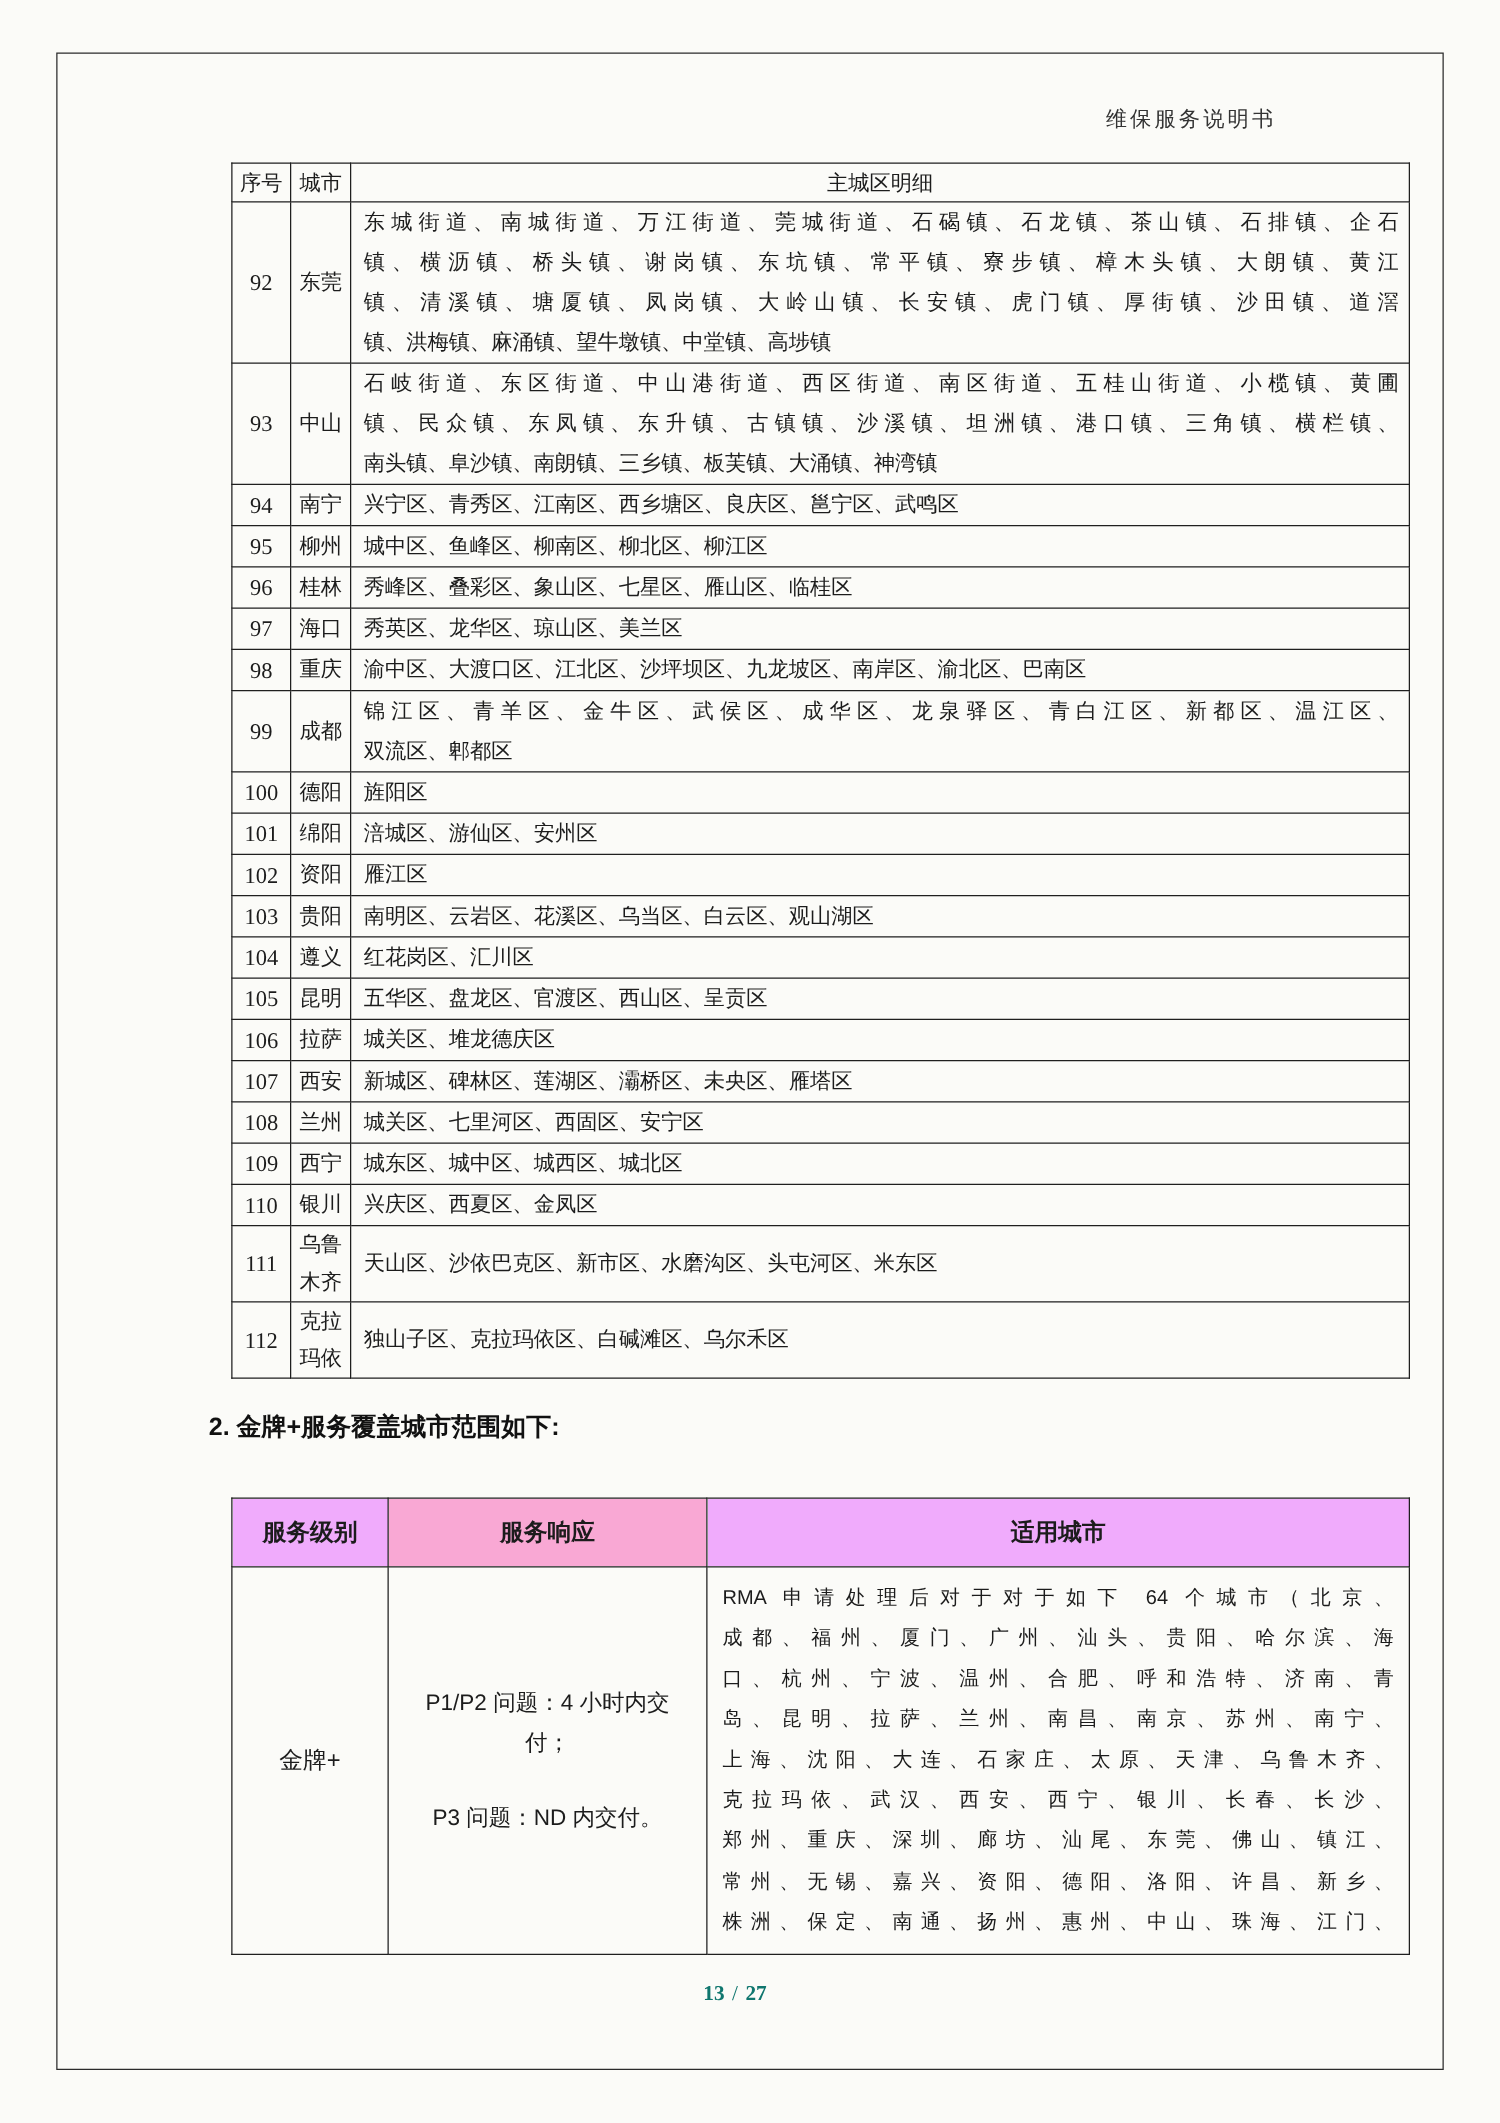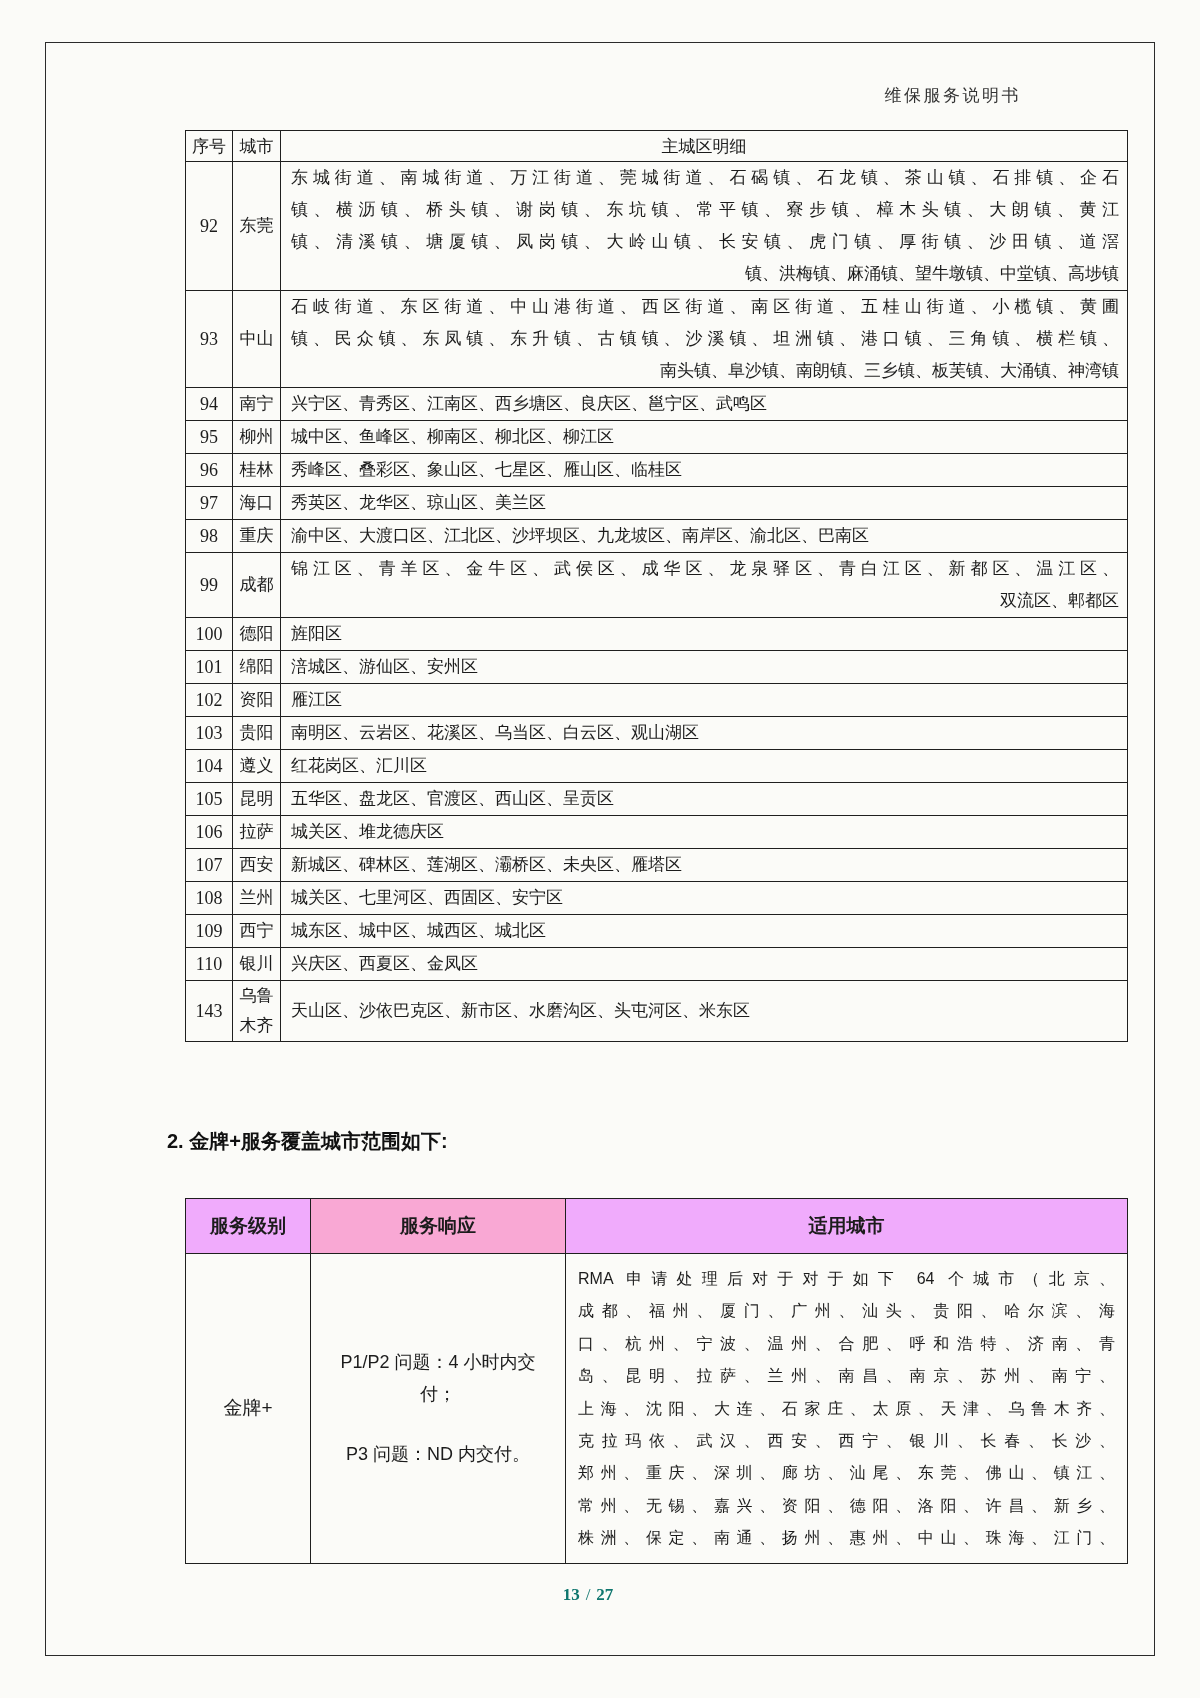--- a/index.html
+++ b/index.html
@@ -24,21 +24,21 @@
   td, th { border:1px solid #1f1f1f; vertical-align:middle; overflow:hidden; }
 
   
   .t1-wrap { position:absolute; top:130px; left:185px; }
   .t1 th { height:30px; font-weight:normal; font-size:17px; padding:0; text-align:center; }
   .t1 .c-no  { text-align:center; font-family:"Liberation Serif", serif; font-size:18px; padding:0 2px; }
   .t1 .c-city{ text-align:center; font-size:17px; line-height:30px; padding:0 2px; }
   .t1 .c-detail { font-size:17px; line-height:32px; padding:0 8px 0 10px; text-align:left; }
 
   .jline { text-align:justify; text-align-last:justify; }
-  .lline { text-align:right; }
+  .lline { text-align:left; }
 
   
   .sec-heading {
     position:absolute; top:1128px; left:167px;
     font-size:20px; font-weight:bold; color:#111;
   }
 
   
   .t2-wrap { position:absolute; top:1198px; left:185px; }
   .t2 th { height:54px; font-size:19px; font-weight:bold; text-align:center; padding:0; }
@@ -181,23 +181,28 @@
         <td class="c-no">109</td>
         <td class="c-city">西宁</td>
         <td class="c-detail">城东区、城中区、城西区、城北区</td>
       </tr>
         <tr>
         <td class="c-no">110</td>
         <td class="c-city">银川</td>
         <td class="c-detail">兴庆区、西夏区、金凤区</td>
       </tr>
         <tr>
-        <td class="c-no">143</td>
+        <td class="c-no">111</td>
         <td class="c-city">乌鲁木齐</td>
         <td class="c-detail">天山区、沙依巴克区、新市区、水磨沟区、头屯河区、米东区</td>
+      </tr>
+        <tr>
+        <td class="c-no">112</td>
+        <td class="c-city">克拉玛依</td>
+        <td class="c-detail">独山子区、克拉玛依区、白碱滩区、乌尔禾区</td>
       </tr>
       </tbody>
   </table>
 </div>
 
 <div class="sec-heading">2. 金牌+服务覆盖城市范围如下:</div>
 
 <div class="t2-wrap">
   <table class="t2">
     <colgroup>

